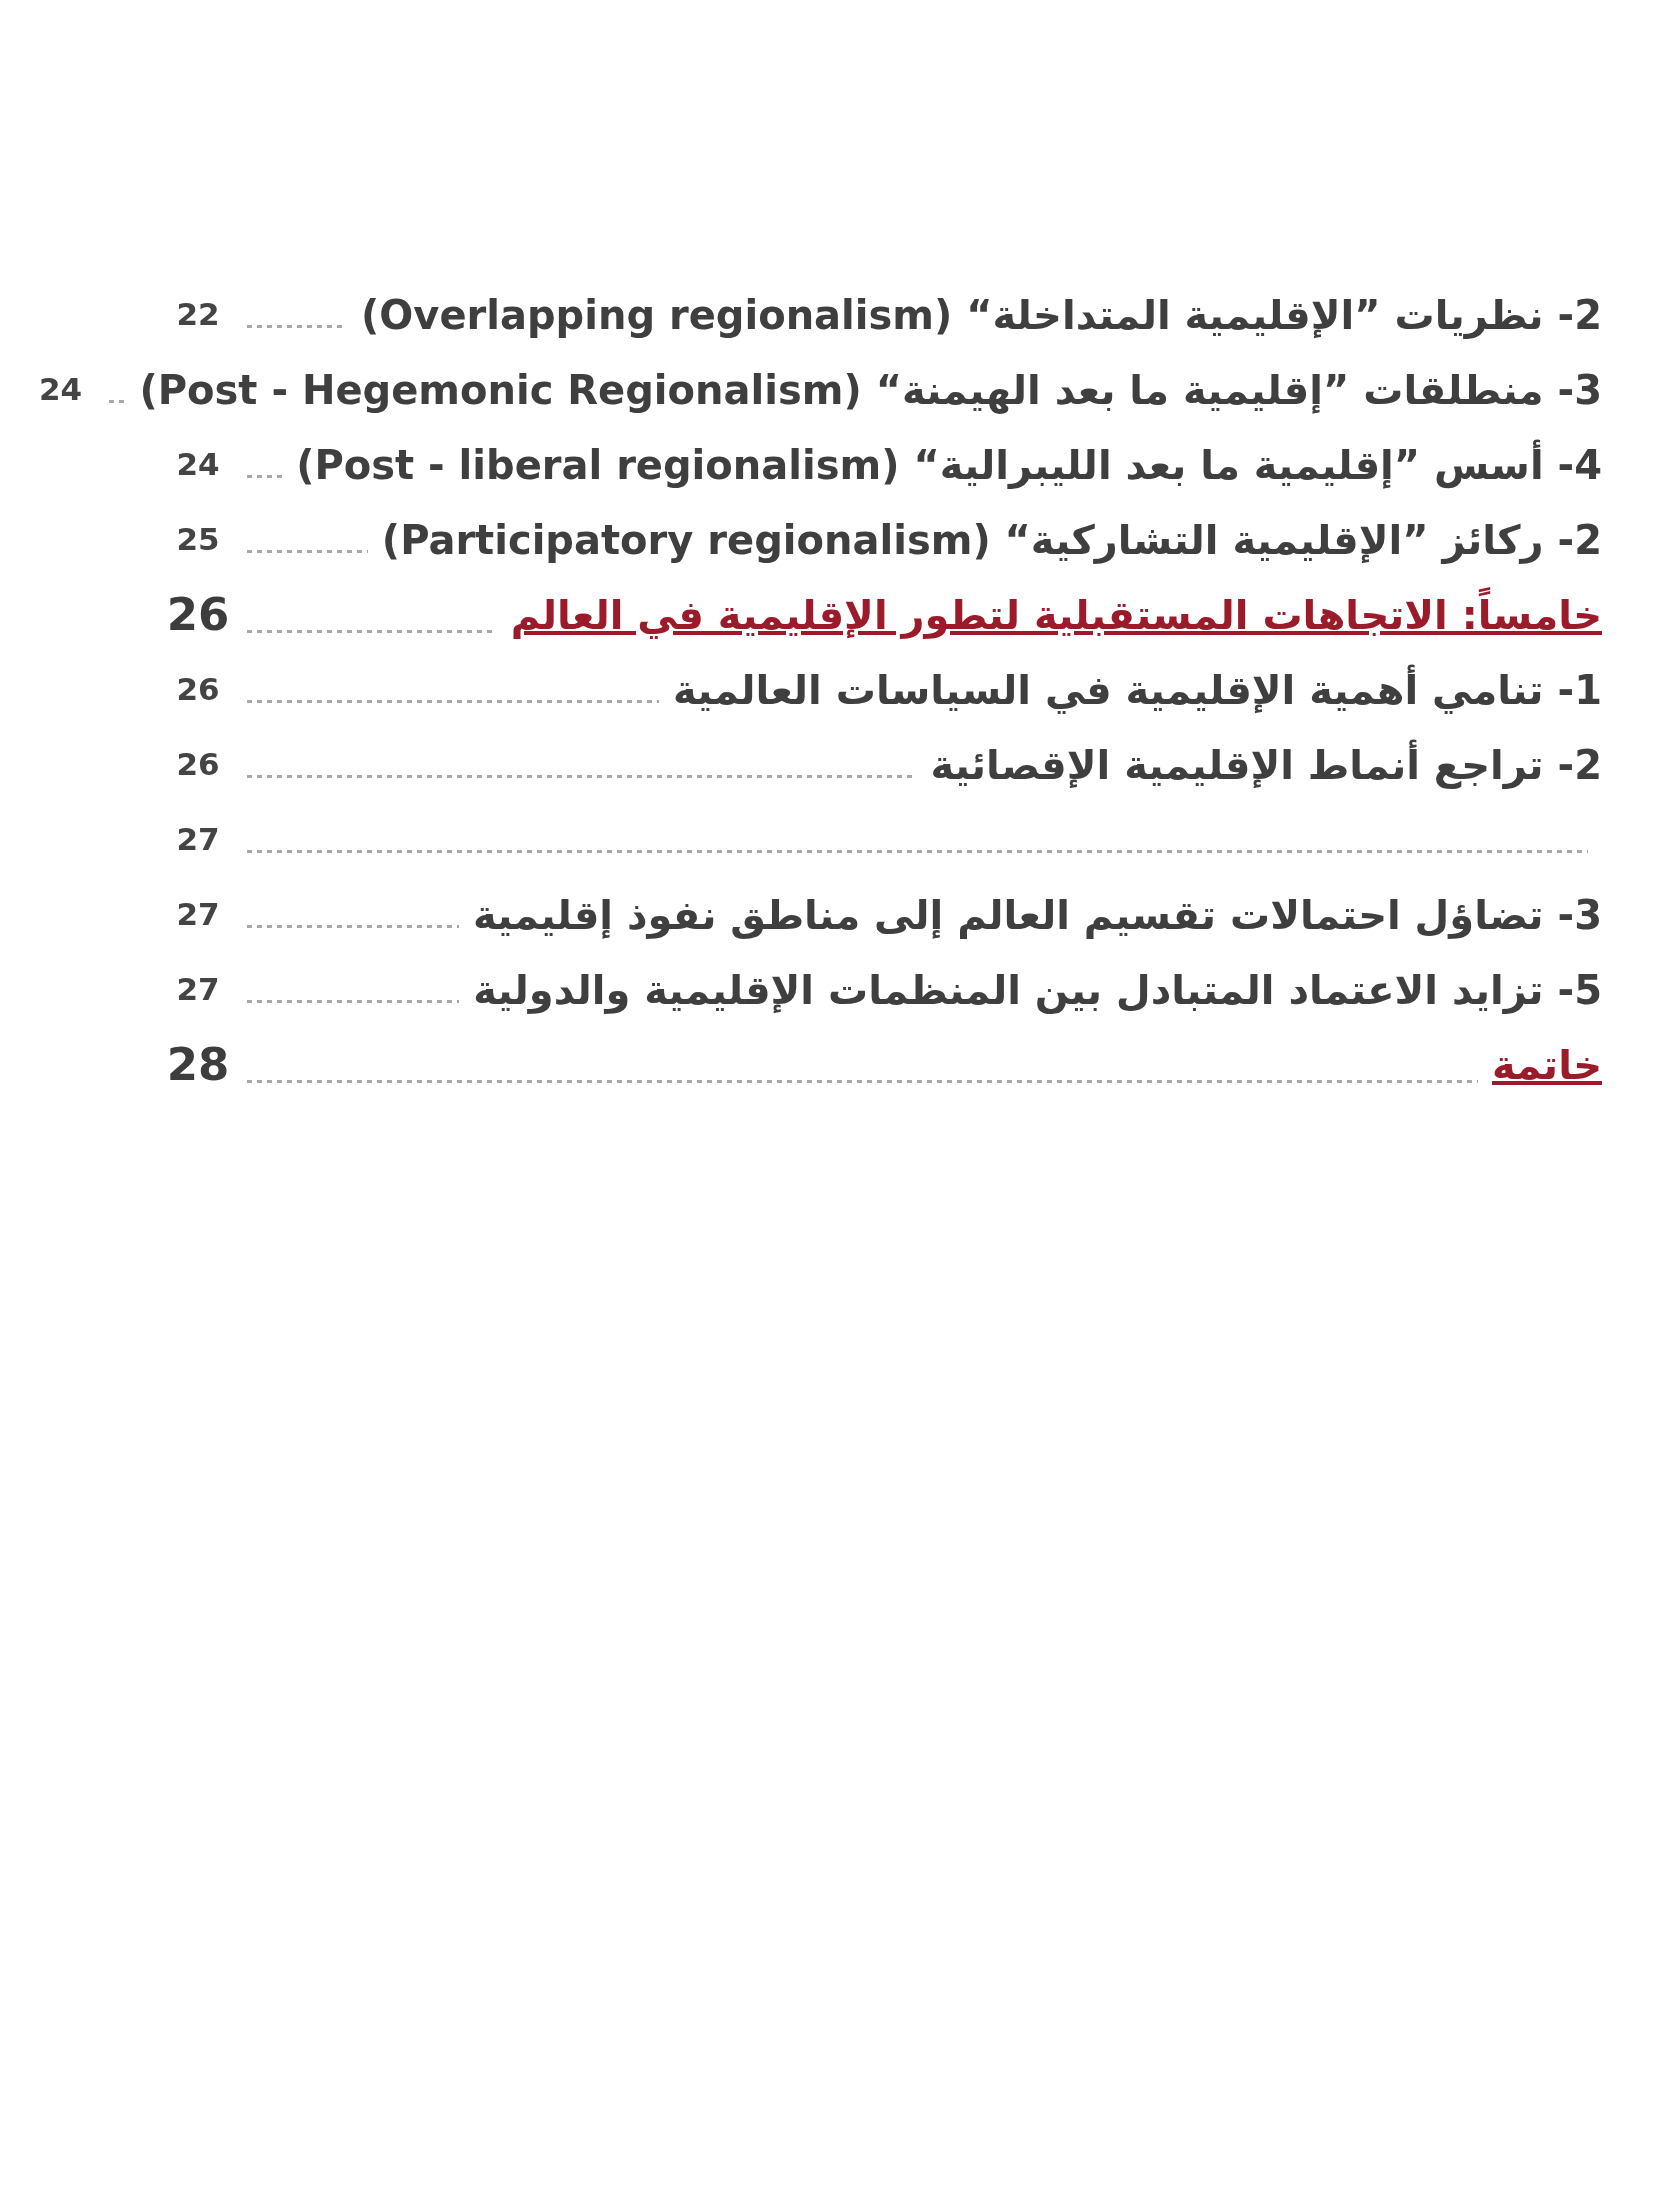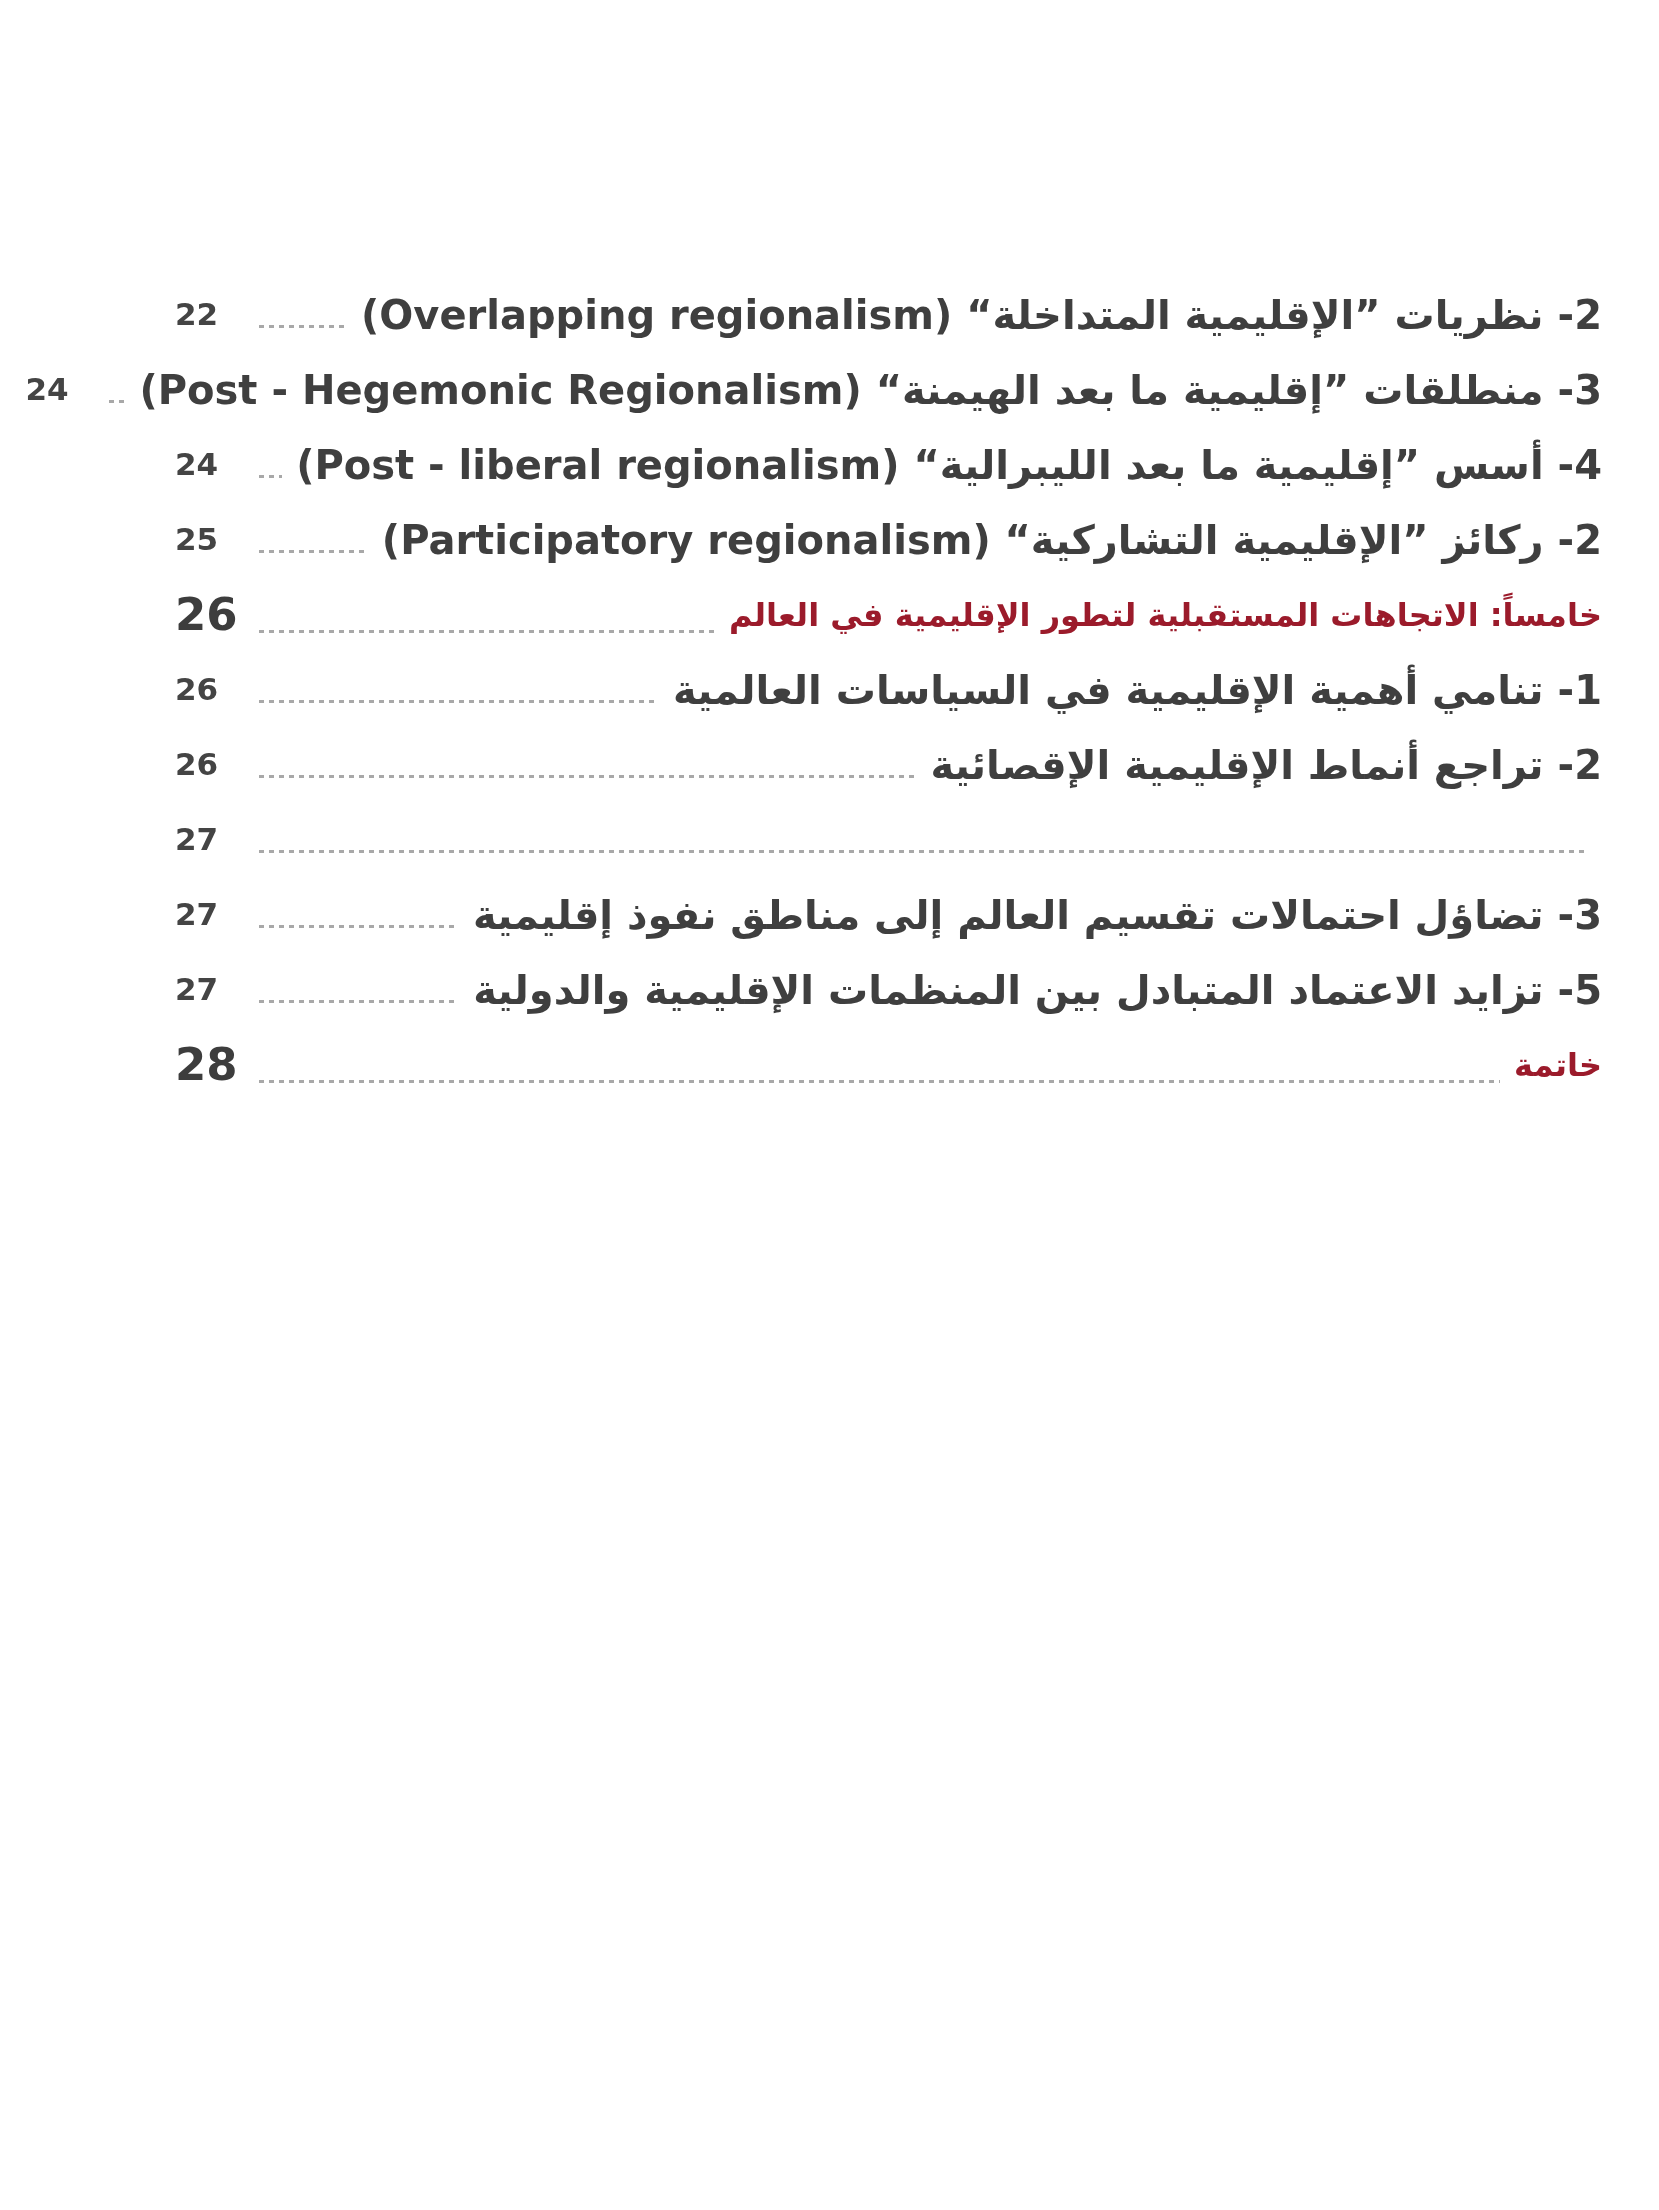--- a/index.html
+++ b/index.html
@@ -48,30 +48,30 @@
       var(--leader, #a8a8a8) 0px,
       var(--leader, #a8a8a8) 5px,
       transparent 5px,
       transparent 10px
     );
     transform: translateY(12px);
   }
   .toc-page {
     min-width: 70px;
     direction: ltr;
-    text-align: left;
+    text-align: center;
     font-size: 31px;
     line-height: 1;
     color: var(--page-num, #444444);
-    margin-left: 12px;
   }
   
   .toc-row.section .toc-title {
-    font-size: 32px;
+    font-size: 40px;
     color: var(--section-text, #9b1b2b);
+    text-decoration: underline;
   }
   .toc-row.section .toc-page {
     font-size: 45px;
     color: #3d3d3d;
   }
   .toc-row.section .toc-leader {
     transform: translateY(17px);
   }
 </style>
 </head>

